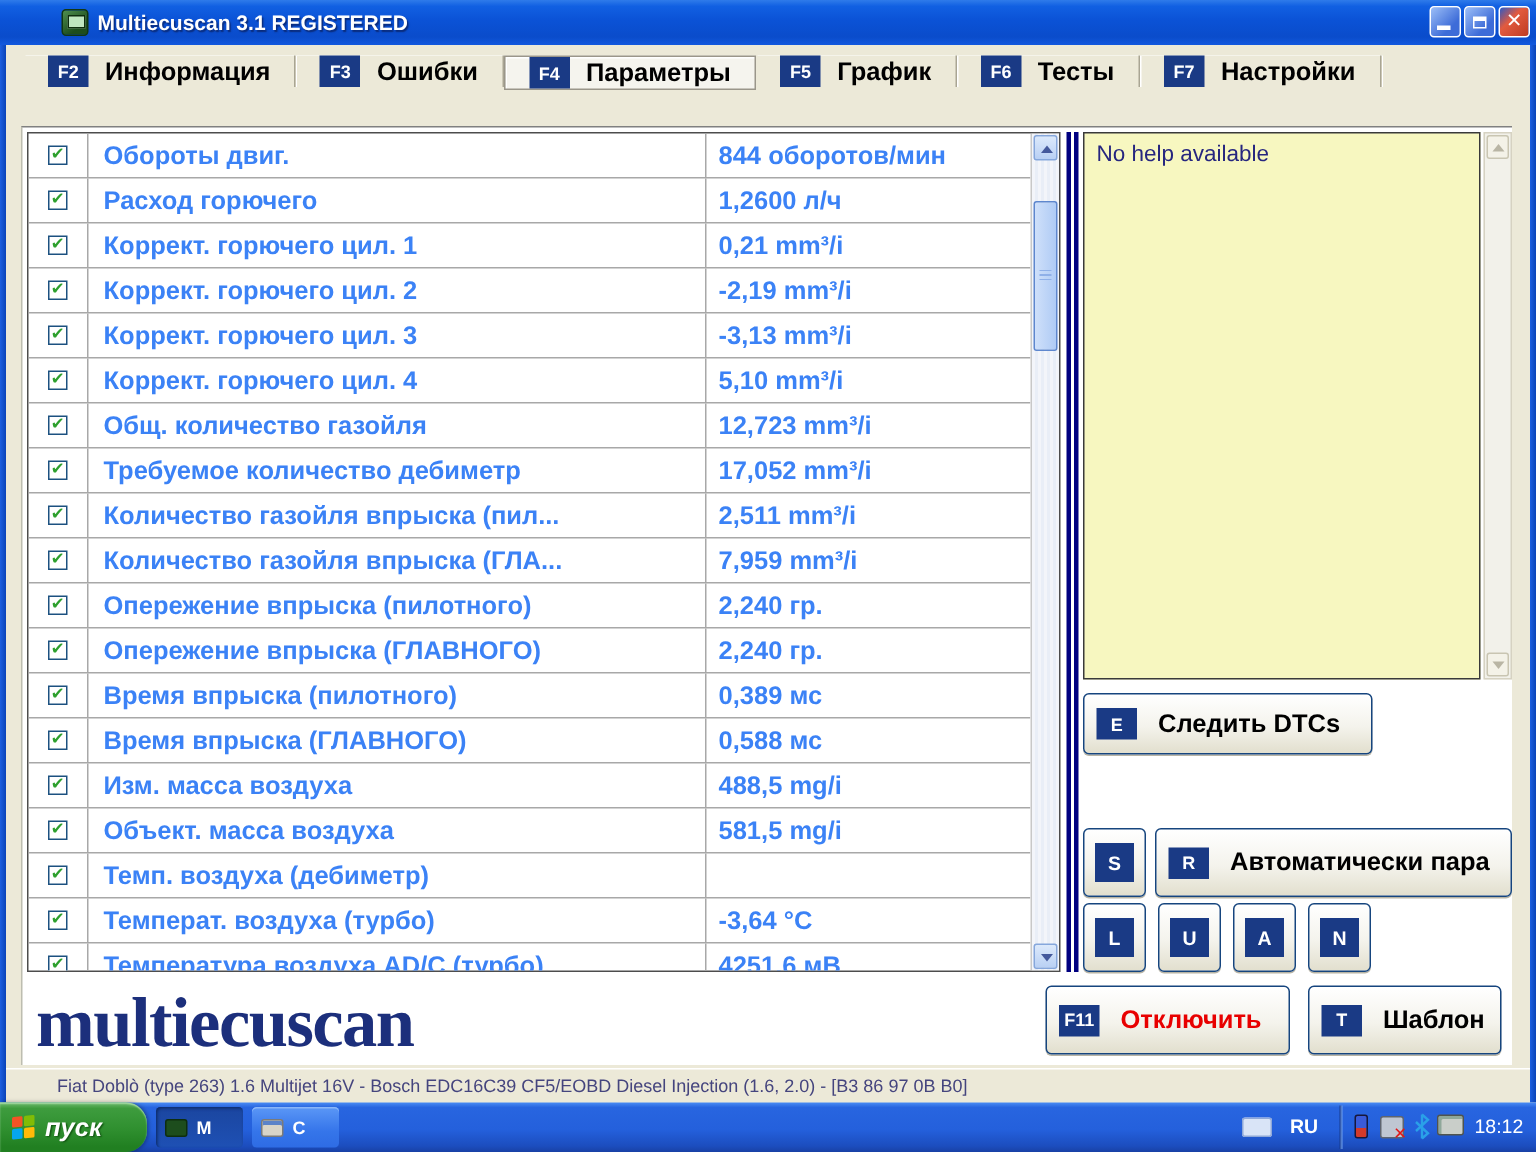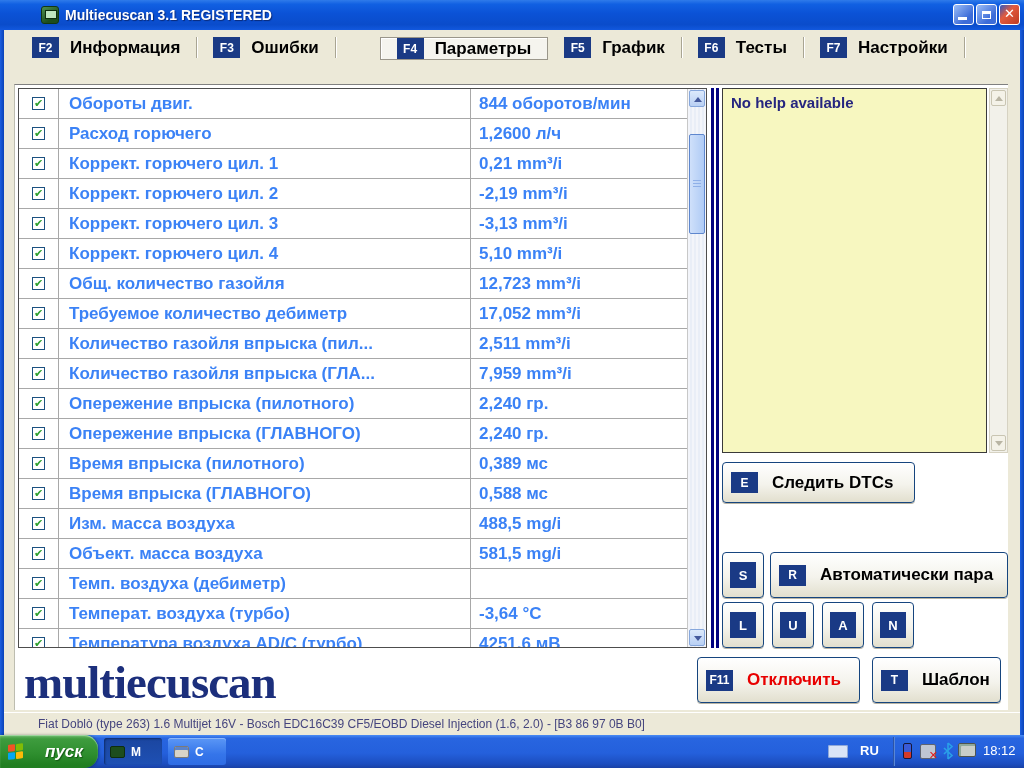--- a/index.html
+++ b/index.html
@@ -25,21 +25,21 @@
   .glyph-close{position:absolute;left:0;top:1px;width:100%;text-align:center;color:#fff;font-weight:bold;font-size:13px;}
 
   
   .edge{position:absolute;top:30px;height:705px;width:4px;background:linear-gradient(90deg,#1C5FE0,#0A43B8);}
   .edge.left{left:0;} .edge.right{right:0;}
 
   
   .tabbar{position:absolute;left:16px;top:37px;height:45px;display:flex;align-items:flex-start;}
   .tab{display:flex;align-items:center;gap:11px;padding:0 16px;border-right:1px solid #A9A593;
        box-shadow:1px 0 0 #fff; cursor:default;}
-  .tab.active{border:1px solid #9A968A;background:#F5F4EE;box-shadow:inset 1px 1px 0 #fff;margin-left:44px;}
+  .tab.active{border:1px solid #9A968A;background:#F5F4EE;box-shadow:inset 1px 1px 0 #fff;}
   .fkey{display:inline-flex;align-items:center;justify-content:center;min-width:27px;height:21px;
         background:#1A3A85;color:#fff;font-weight:bold;font-size:12px;padding:0 3px;}
   .tab-label{font-weight:bold;font-size:17px;color:#000;}
 
   
   .client{position:absolute;left:14px;top:84px;width:994px;height:626px;background:#FFFFFF;
           border-top:1px solid #808080;border-left:1px solid #BDBDB0;}
 
   
   .ptable{position:absolute;left:18px;top:88px;width:689px;height:560px;border:1px solid #4D4D4D;
@@ -72,21 +72,21 @@
   .garrow{position:absolute;left:3px;width:0;height:0;border-left:4px solid transparent;border-right:4px solid transparent;}
   .garrow.up{top:5px;border-bottom:5px solid #B9B5A4;}
   .garrow.down{top:5px;border-top:5px solid #B9B5A4;}
 
   
   .splitter{position:absolute;left:711px;top:88px;width:8px;height:560px;
     background:linear-gradient(90deg,#000080 0 3px,transparent 3px 5px,#000080 5px 8px);}
 
   
   .helpbox{position:absolute;left:722px;top:88px;width:265px;height:365px;background:#F7F7C0;
-           border:1px solid #3A3A3A;padding:5px 8px;color:#26267F;font-weight:bold;font-size:15px;}
+           border:1px solid #3A3A3A;padding:5px 8px;color:#26267F;font-weight:normal;font-size:15px;}
   .help-scroll{left:989px;top:88px;height:365px;}
 
   .xpbtn{position:absolute;border:1px solid #16457E;border-radius:4px;display:flex;align-items:center;
          background:linear-gradient(180deg,#FFFFFF,#F4F3EC 55%,#E2DFCE);cursor:default;
          box-shadow:0 1px 0 #B8B4A4;overflow:hidden;white-space:nowrap;}
   .xpbtn .fkey{margin:0 0 0 8px;flex:none;}
   .xpbtn .blabel{font-weight:bold;font-size:17px;color:#000;margin-left:14px;}
   .xpbtn .blabel.redtxt{color:#E80000;}
   .btn-dtcs{left:722px;top:462px;width:193px;height:41px;}
   .btn-s{left:722px;top:552px;width:42px;height:46px;}
@@ -105,21 +105,21 @@
   .statusbar{position:absolute;left:4px;top:712px;width:1016px;height:23px;background:#ECE9D8;
         border-top:1px solid #FFFFFF;display:flex;align-items:center;padding-left:34px;
         color:#45457E;font-size:12px;}
 
   
   .taskbar{position:absolute;left:0;top:735px;width:1024px;height:33px;
     background:linear-gradient(180deg,#4A8CF4 0%,#2865E0 10%,#2460DC 55%,#1C4DBE 88%,#1941A5 100%);}
   .startbtn{position:absolute;left:0;top:0;height:33px;width:98px;border-radius:0 14px 14px 0;
     background:linear-gradient(180deg,#6DBB6D 0%,#3E9C3E 12%,#2F8F2F 55%,#217F21 90%);
     box-shadow:inset 0 1px 1px #A5D9A5, 1px 0 3px rgba(0,0,0,.35);
-    display:flex;align-items:center;gap:21px;padding-left:8px;}
+    display:flex;align-items:center;gap:6px;padding-left:8px;}
   .winflag{width:16px;height:16px;display:grid;grid-template-columns:7px 7px;grid-template-rows:7px 7px;
     gap:1px;transform:skewY(-6deg);}
   .winflag i{display:block;border-radius:1px;}
   .start-label{color:#fff;font-weight:bold;font-style:italic;font-size:17px;text-shadow:1px 1px 1px #145914;}
   .taskbtn{position:absolute;top:3px;height:27px;width:58px;border-radius:3px;display:flex;align-items:center;
     gap:6px;padding-left:6px;color:#fff;font-size:12px;font-weight:bold;}
   .taskbtn.pressed{background:linear-gradient(180deg,#1B46A0,#1E50B4);box-shadow:inset 1px 1px 2px #0D2C6B;}
   .taskbtn.normal{background:linear-gradient(180deg,#5B97F6,#3575EA 60%,#2E6CE4);box-shadow:inset 0 1px 0 #8AB6F9;}
   .task-m-icon{width:15px;height:12px;background:#1D4D1D;border:1px solid #0E2E0E;border-radius:2px;}
   .task-c-icon{width:15px;height:12px;background:#D8D4C8;border:1px solid #7A7A7A;border-radius:2px;

